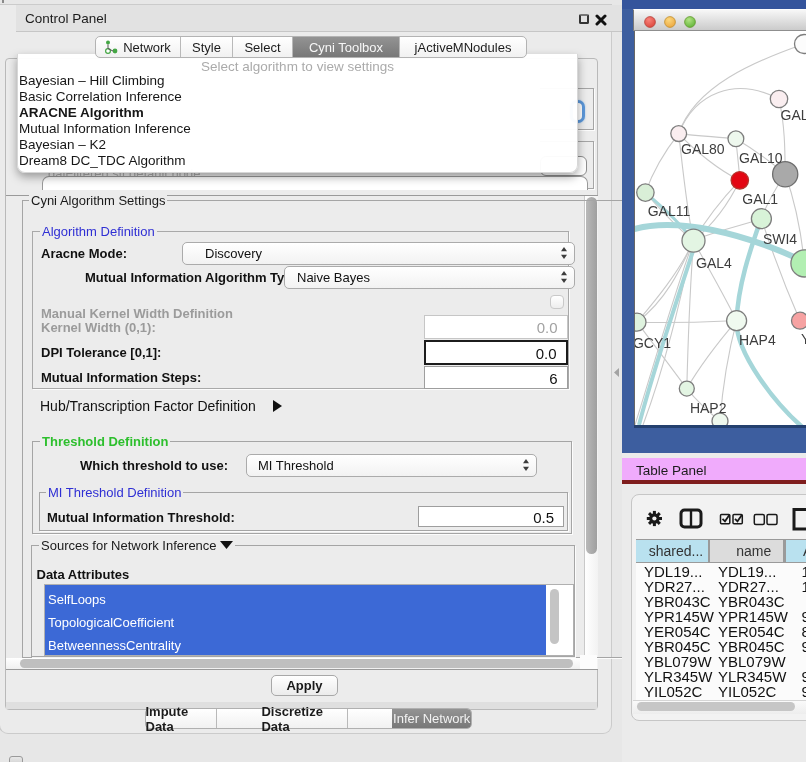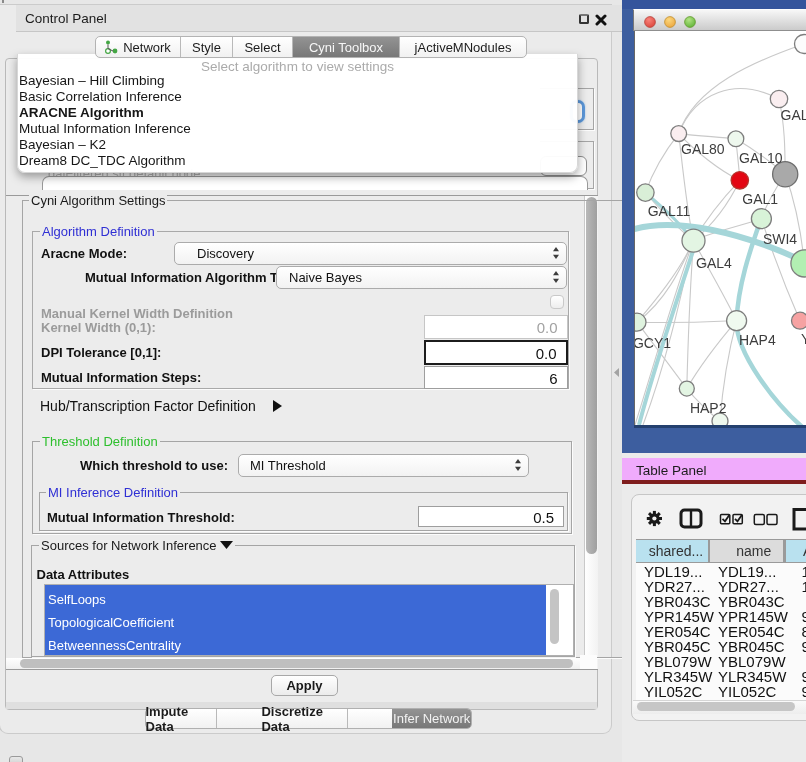--- a/index.html
+++ b/index.html
@@ -16,21 +16,21 @@
 #toptabs { z-index:6; left:95px; top:31px; width:432px; height:22px; background:linear-gradient(#ffffff,#f1f1f1); border:1px solid #b3b3b3; border-radius:5px; display:flex; }
 #toptabs .seg { height:100%; border-right:1px solid #b9b9b9; display:flex; align-items:center; justify-content:center; font-size:13px; color:#1c1c1c; }
 #toptabs .seg:last-child { border-right:none; }
 #toptabs .sel { background:linear-gradient(#939393,#787878); color:#f7f7f7; }
 
 #pane { left:5px; top:53px; width:593px; height:652px; background:#ececec; border:1px solid #b9b9b9; border-radius:4px; }
 
 .gb { position:absolute; border:1px solid #a5a5a5; box-shadow:1px 1px 0 rgba(255,255,255,0.85); }
 .gb > .lg { position:absolute; top:-8px; font-size:13px; background:#ececec; padding:0 2px; white-space:nowrap; }
 
-.combo { position:absolute; background:linear-gradient(#ffffff,#f2f2f2); border:1px solid #ababab; border-radius:5px; font-size:13px; color:#111; }
+.combo { position:absolute; background:linear-gradient(#ffffff,#f2f2f2); border:1px solid #ababab; border-radius:5px; font-size:13px; color:#111;margin-left:8px; }
 .combo .tx { position:absolute; left:12px; top:3px; white-space:nowrap; }
 .combo svg { position:absolute; right:6px; top:2px; }
 
 .tf { position:absolute; background:#fff; border:1px solid #b9b9b9; font-size:15px; color:#111; text-align:right; }
 .tf span { position:absolute; right:9px; top:3px; }
 .lbl { position:absolute; font-size:13px; color:#111; white-space:nowrap; }
 .gray, .lbl.gray { color:#9b9b9b; }
 </style>
 </head>
 <body>
@@ -123,33 +123,33 @@
   </div>
 <div class="lbl b" style="left:41px; top:370px;">Mutual Information Steps:</div>
 <div class="tf" style="left:424px; top:365.5px; width:143.5px; height:23px; border-color:#9e9e9e;">
     <span>6</span>
   </div>
 <div class="lbl" style="left:40px; top:398px; font-size:14px;">Hub/Transcription Factor Definition</div>
 <svg class="abs" style="left:271px; top:399px;" width="12" height="14" viewBox="0 0 12 14">
     <path d="M2 1 L11 7 L2 13 Z" fill="#111"></path>
   </svg>
 
-<div class="gb" style="left:32px; top:441px; width:540px; height:93px;">
+<div class="gb" style="left:32px; top:441px; width:540px; height:93px;font-weight:bold;">
     <span class="lg" style="left:7px; color:#2dbf2d;">Threshold Definition</span>
   </div>
 <div class="lbl b" style="left:80px; top:458px;">Which threshold to use:</div>
 <div class="combo" style="left:238px; top:454px; width:291px; height:23px;">
     <span class="tx" style="left:11px;">MI Threshold</span>
     <svg width="8" height="16" viewBox="0 0 8 16">
       <path d="M4 2 L7 6.2 L1 6.2 Z" fill="#3c3c3c"></path>
       <path d="M4 14 L7 9.8 L1 9.8 Z" fill="#3c3c3c"></path>
     </svg>
   </div>
 <div class="gb" style="left:39px; top:492px; width:529px; height:39px;">
-    <span class="lg" style="left:6px; color:#2f2fd4;">MI Inference Definition</span>
+    <span class="lg" style="left:6px; color:#2f2fd4;">MI Threshold Definition</span>
   </div>
 <div class="lbl b" style="left:47px; top:510px;">Mutual Information Threshold:</div>
 <div class="tf" style="left:418px; top:506px; width:146px; height:21px; border-color:#9e9e9e;">
     <span style="top:2px;">0.5</span>
   </div>
 
 <div class="gb" style="left:31px; top:545px; width:544px; height:112px;">
     <span class="lg" style="left:7px; color:#1a1a1a;">Sources for Network Inference <svg width="13" height="8" viewBox="0 0 13 8" style="vertical-align:1px;">
         <path d="M0 0 L13 0 L6.5 8 Z" fill="#111"></path>
       </svg></span>

